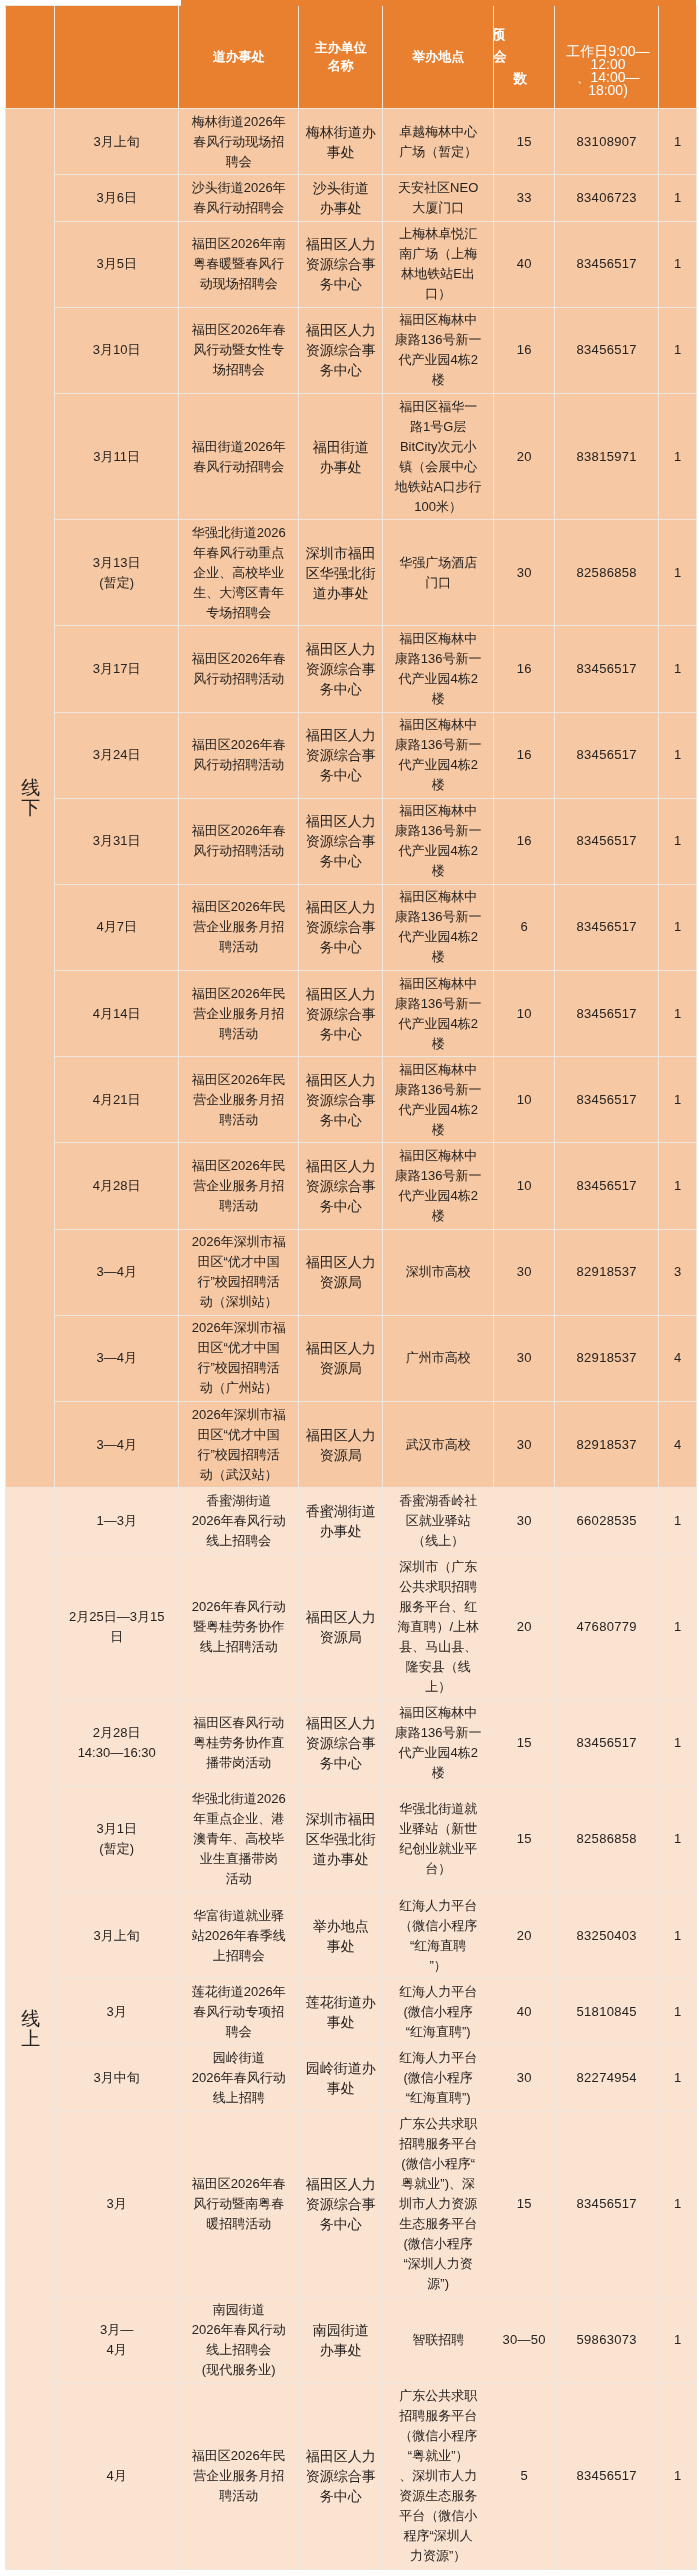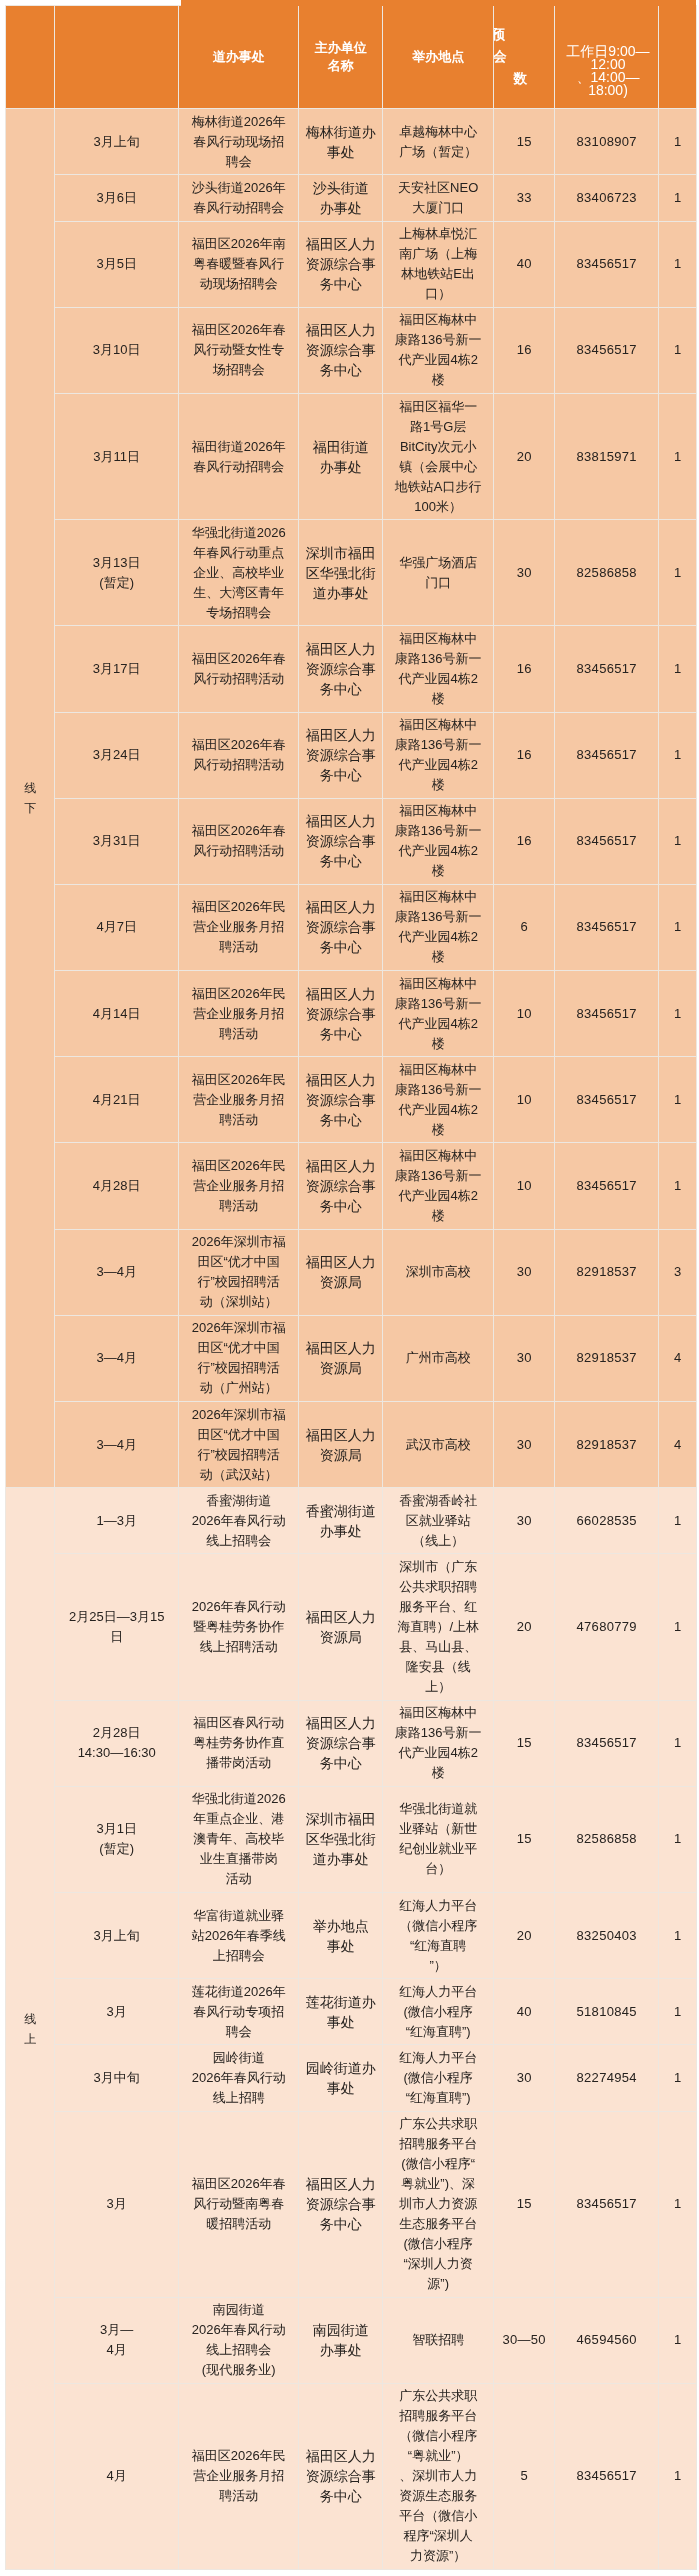--- a/index.html
+++ b/index.html
@@ -26,21 +26,21 @@
   .count-head .l1{margin-left:-2.6px;}
   .count-head .l2{margin-left:-1.3px;}
   .count-head .l3{margin-left:19.4px;}
   th.h-phone{font-size:14px;line-height:13px;text-align:left;padding:27px 2.6px 0 5.2px;font-weight:400;}
   tbody td{font-size:13px;line-height:20px;padding:2.6px 3.9px;}
   tbody td.col-name{padding:2.6px 3.9px;}
   tbody td.col-organizer{font-size:14px;}
   tbody td.col-count,tbody td.col-phone,tbody td.col-sessions{font-size:13px;letter-spacing:0.3px;}
   tr.sec-offline td{background:var(--offline-bg);}
   tr.sec-online td{background:var(--online-bg);}
-  td.cat{font-size:12px;padding:0 15px;}
+  td.cat{font-size:19px;padding:0 15px;}
 </style>
 </head>
 <body>
 
 <div class="page">
   <div class="top-notch"></div>
   <table class="fair">
     <colgroup>
       <col style="width:49px">
         <col style="width:124px">
@@ -449,21 +449,21 @@
           <td class="col-date">3月—
 4月</td>
           <td class="col-name">南园街道
 2026年春风行动
 线上招聘会
 (现代服务业)</td>
           <td class="col-organizer">南园街道
 办事处</td>
           <td class="col-location">智联招聘</td>
           <td class="col-count">30—50</td>
-          <td class="col-phone">46594560</td>
+          <td class="col-phone">59863073</td>
           <td class="col-sessions">1</td>
         </tr>
         <tr class="sec-online">
           <td class="col-date">4月</td>
           <td class="col-name">福田区2026年民
 营企业服务月招
 聘活动</td>
           <td class="col-organizer">福田区人力
 资源综合事
 务中心</td>

